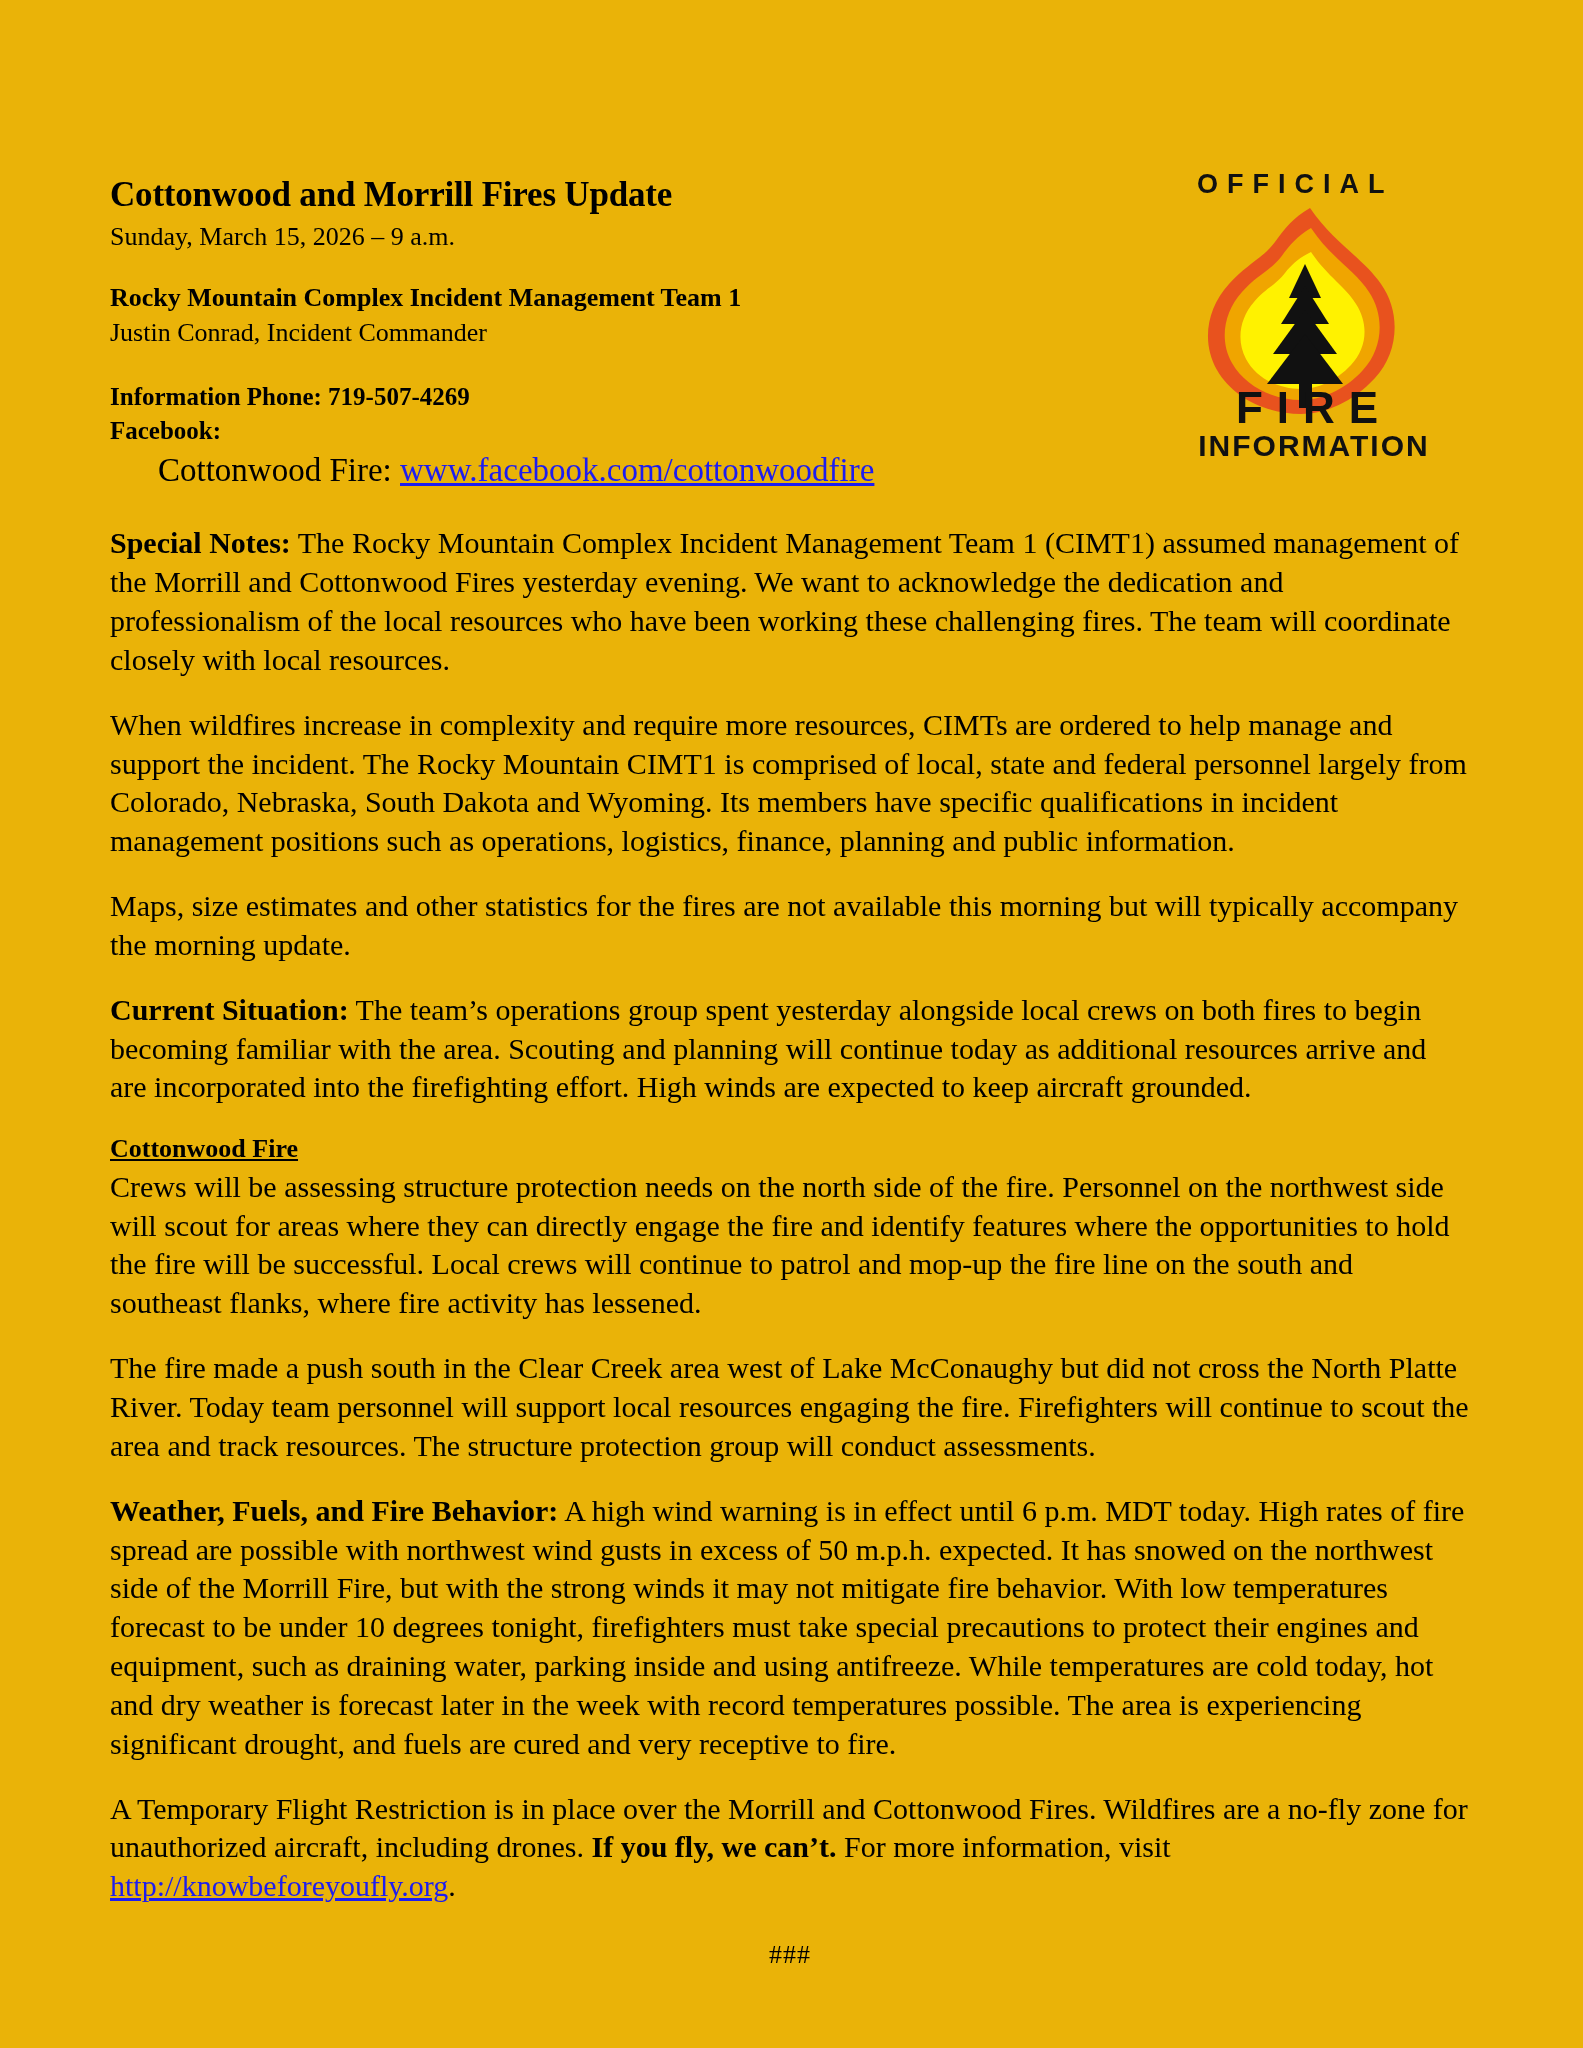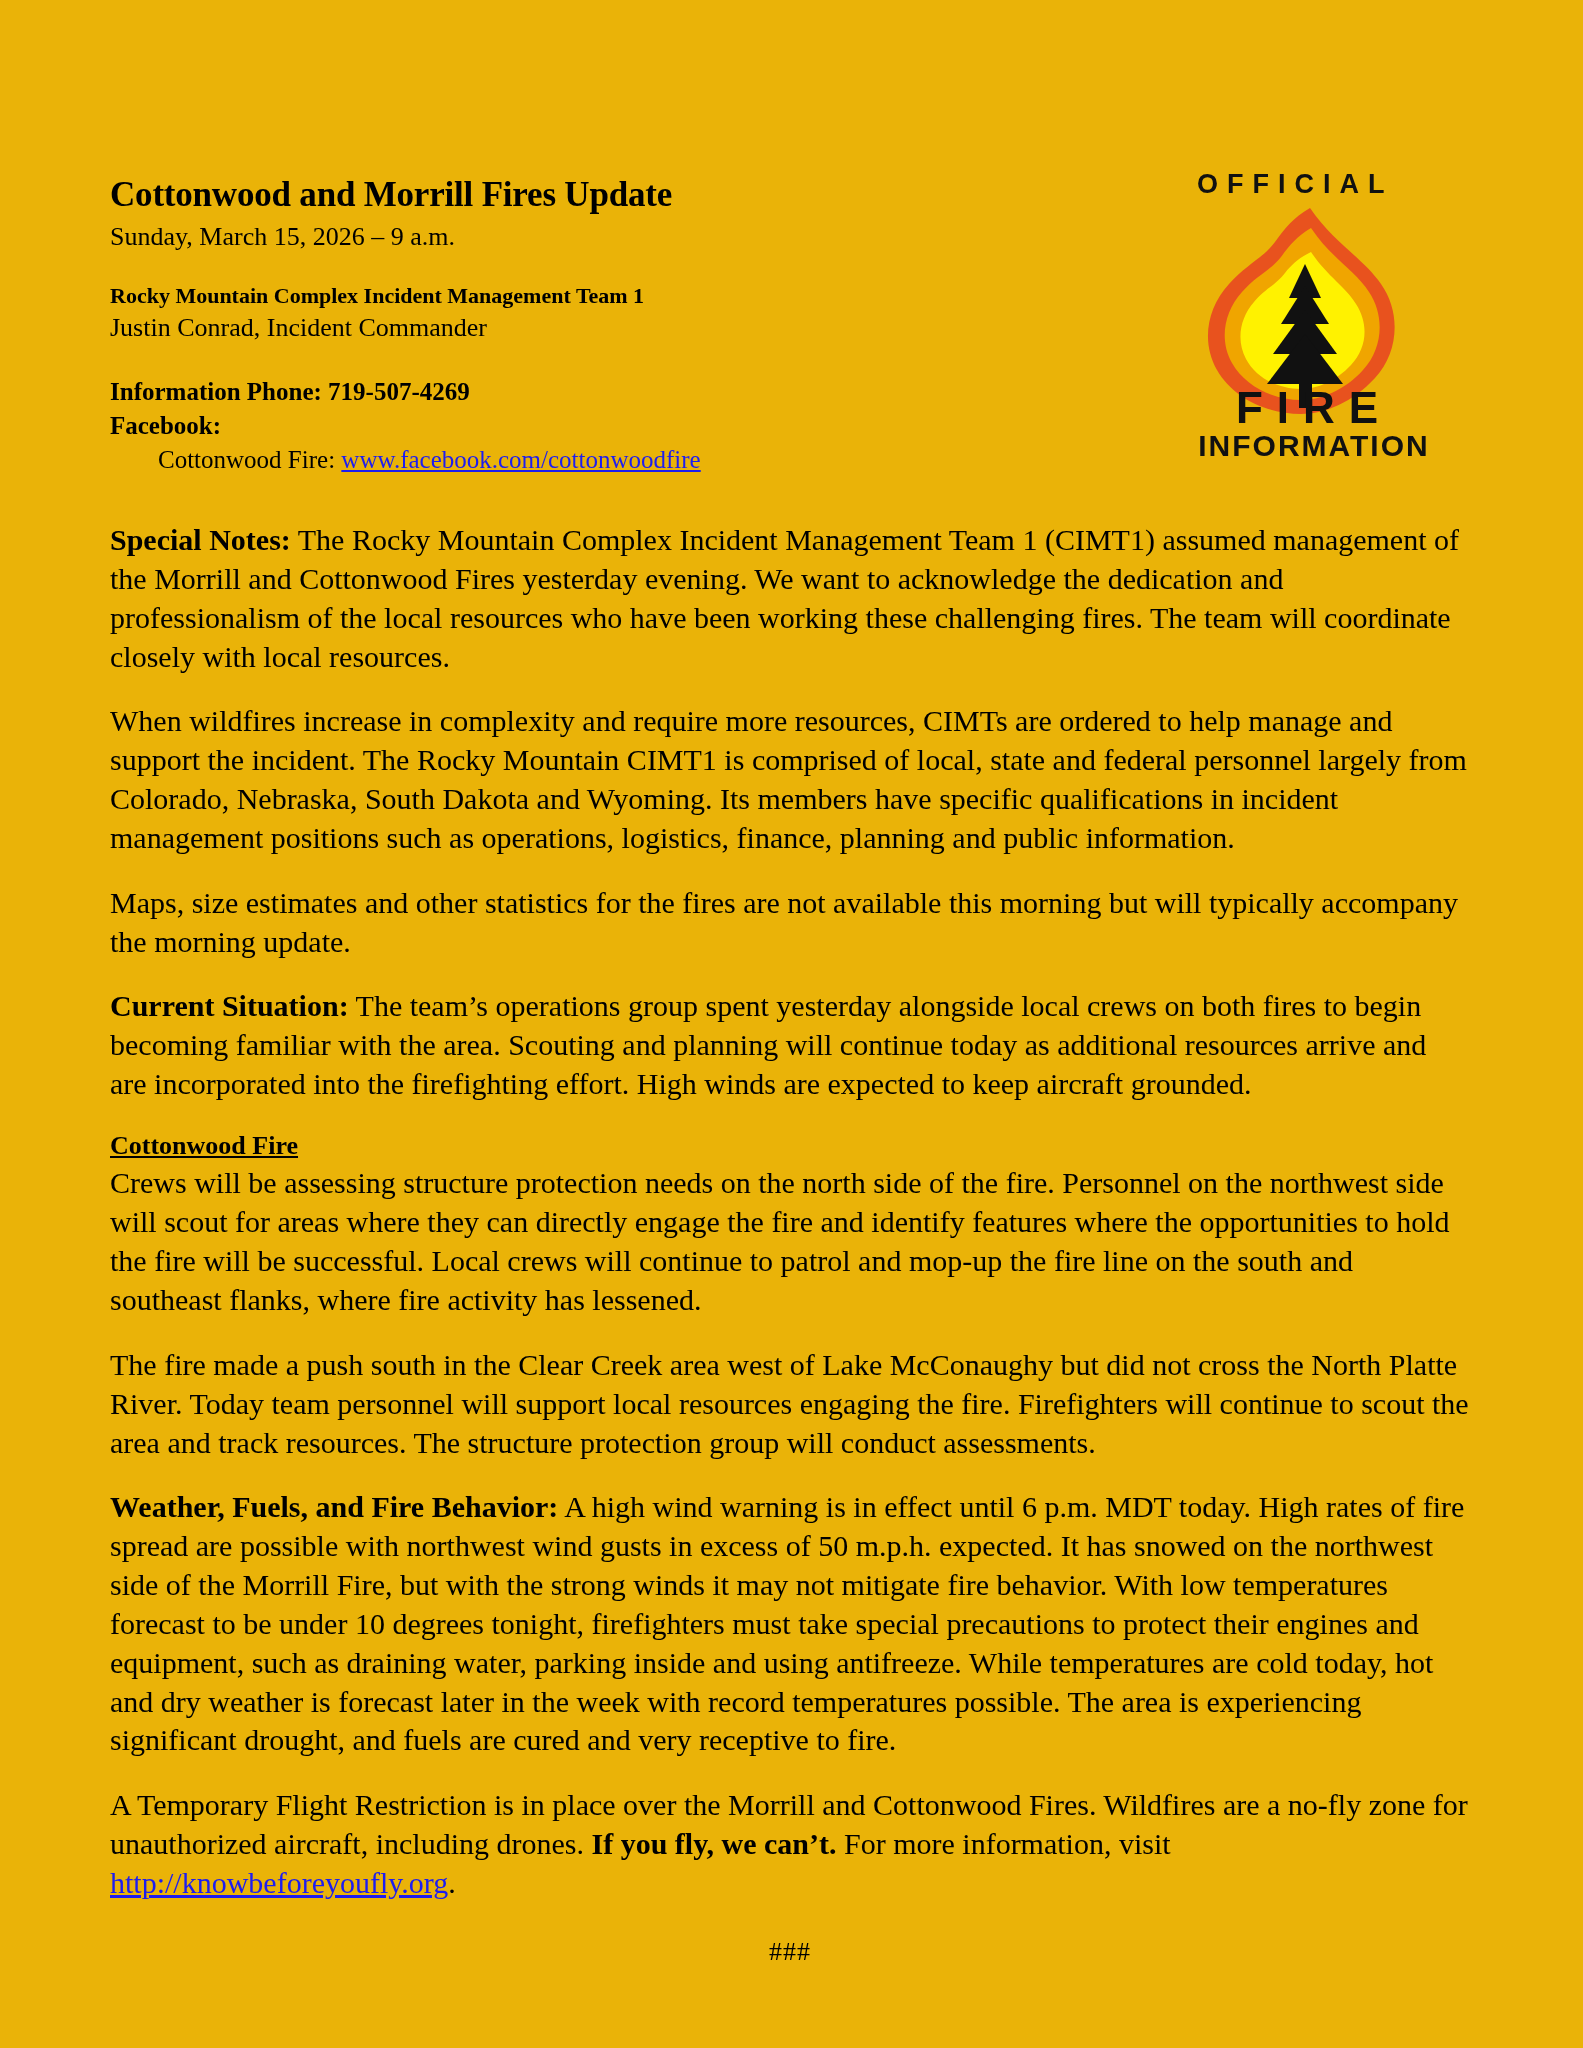--- a/index.html
+++ b/index.html
@@ -43,21 +43,21 @@
     margin: 0 0 6px 0;
     line-height: 1.15;
     letter-spacing: -0.2px;
   }
   .doc-date {
     font-size: 26px;
     margin: 0 0 30px 0;
     line-height: 1.2;
   }
   .team-name {
-    font-size: 22px;
+    font-size: 26px;
     font-weight: bold;
     margin: 0 0 2px 0;
     line-height: 1.25;
   }
   .commander {
     font-size: 26px;
     margin: 0 0 32px 0;
     line-height: 1.25;
   }
   .info-phone {
@@ -66,21 +66,21 @@
     margin: 0 0 2px 0;
     line-height: 1.28;
   }
   .facebook-label {
     font-size: 25px;
     font-weight: bold;
     margin: 0 0 2px 0;
     line-height: 1.28;
   }
   .fb-line {
-    font-size: 25px;
+    font-size: 33px;
     margin: 0 0 2px 0;
     padding-left: 48px;
     line-height: 1.3;
   }
   a.link {
     color: #1d1df0;
     text-decoration: underline;
   }
   
   .logo-wrap {

